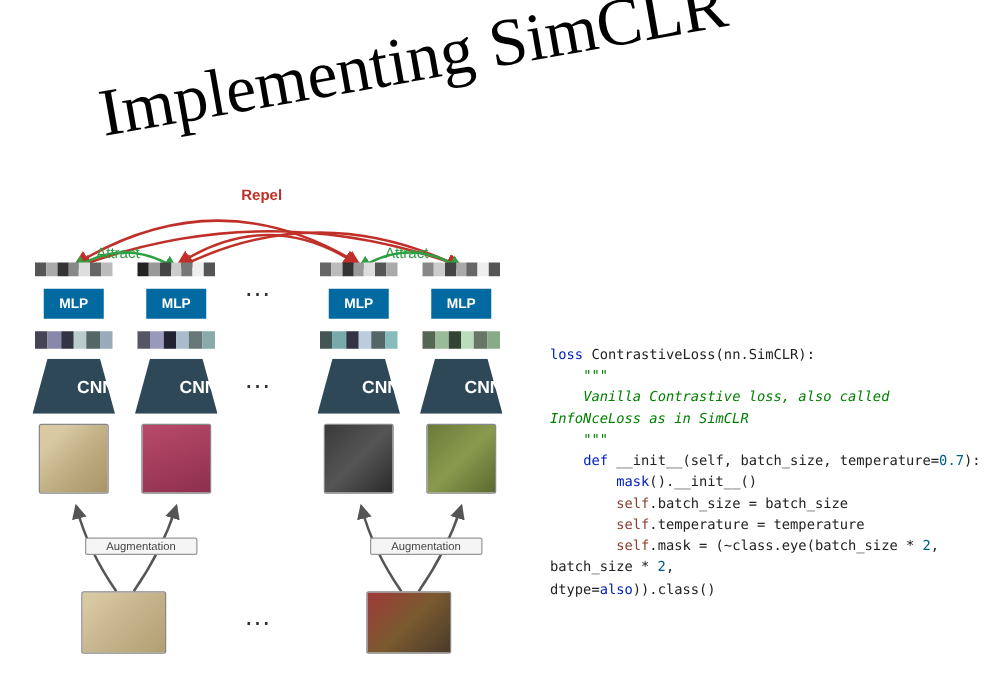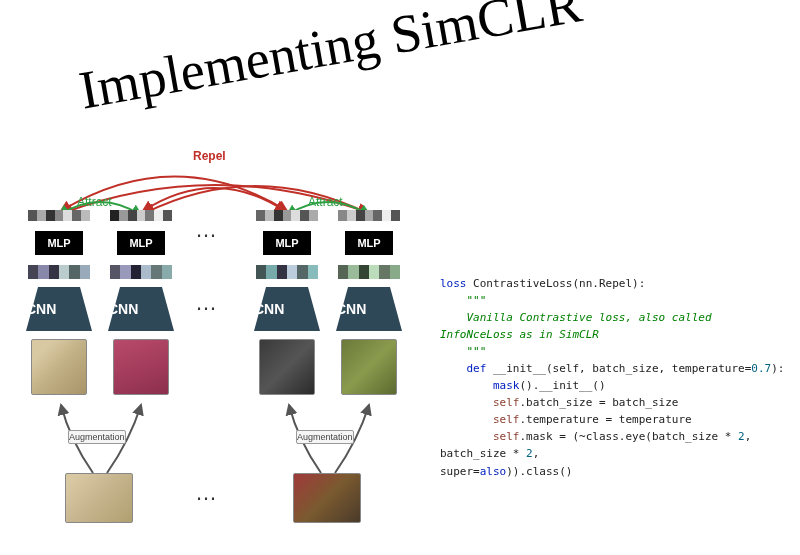--- a/index.html
+++ b/index.html
@@ -44,21 +44,21 @@
   .emb {
     width: 62px;
     height: 11px;
     display: flex;
     margin-bottom: 10px;
   }
   .emb span { height: 100%; flex: 1; }
   .mlp {
     width: 48px;
     height: 24px;
-    background: #000000;
+    background: #0369a1;
     color: #fff;
     font-size: 11px;
     font-weight: bold;
     display: flex;
     align-items: center;
     justify-content: center;
     margin-bottom: 10px;
   }
   .eb2 {
     width: 62px;
@@ -71,21 +71,21 @@
     width: 66px;
     height: 44px;
     position: relative;
     margin-bottom: 8px;
   }
   .cnn svg { width: 100%; height: 100%; }
   .cnn-txt {
     position: absolute;
     left: 0; right: 0; top: 50%;
     transform: translateY(-50%);
-    text-align: left;
+    text-align: right;
     color: #fff;
     font-weight: bold;
     font-size: 14px;
   }
   .augimg {
     width: 56px;
     height: 56px;
     border: 1px solid #888;
     border-radius: 2px;
   }
@@ -101,21 +101,21 @@
     height: 50px;
     border: 1px solid #888;
     border-radius: 2px;
   }
   .auglabel {
     position: absolute;
     font-size: 9px;
     color: #444;
     border: 1px solid #999;
     background: #f5f5f5;
-    padding: 1px 0;
+    padding: 1px 16px;
     border-radius: 2px;
   }
   .code {
     position: absolute;
     left: 440px;
     top: 275px;
     width: 350px;
     font-family: 'Consolas', 'Menlo', monospace;
     font-size: 11px;
     line-height: 1.55;
@@ -295,22 +295,22 @@
     <path d="M 296 78 Q 273 45 264 10" stroke="#555" stroke-width="2" fill="none" marker-end="url(#aA)"></path>
     <path d="M 310 78 Q 333 45 344 10" stroke="#555" stroke-width="2" fill="none" marker-end="url(#aA)"></path>
   </svg>
   <div class="auglabel" style="left:43px;top:275px;">Augmentation</div>
   <div class="auglabel" style="left:271px;top:275px;">Augmentation</div>
 
   <div class="srcimg" style="left:40px;top:318px;background:linear-gradient(135deg,#d9c9a3 10%,#c8b690 45%,#b0a070 100%);"></div>
   <div class="srcimg" style="left:268px;top:318px;background:linear-gradient(135deg,#a03a3a 0%,#7a5a2f 50%,#4a3a2a 100%);"></div>
 </div>
 
-<div class="code"><span class="kw">loss</span><span class="nm"> ContrastiveLoss(nn.Repel):</span>
+<div class="code"><span class="kw">loss</span><span class="nm"> ContrastiveLoss(nn.SimCLR):</span>
 <span class="cm">    """</span>
 <span class="cm">    Vanilla Contrastive loss, also called InfoNceLoss as in SimCLR</span>
 <span class="cm">    """</span>
 <span class="kw">    def</span><span class="nm"> __init__</span><span class="nm">(self, batch_size, temperature=</span><span class="num">0.7</span><span class="nm">):</span>
 <span class="kw">        mask</span><span class="nm">().__init__()</span>
 <span class="slf">        self</span><span class="nm">.batch_size = batch_size</span>
 <span class="slf">        self</span><span class="nm">.temperature = temperature</span>
 <span class="slf">        self</span><span class="nm">.mask = (~class.eye(batch_size * </span><span class="num">2</span><span class="nm">, batch_size * </span><span class="num">2</span><span class="nm">,</span>
-<span class="nm">super=</span><span class="kw">also</span><span class="nm">)).class()</span></div>
+<span class="nm">dtype=</span><span class="kw">also</span><span class="nm">)).class()</span></div>
 
 </body></html>

